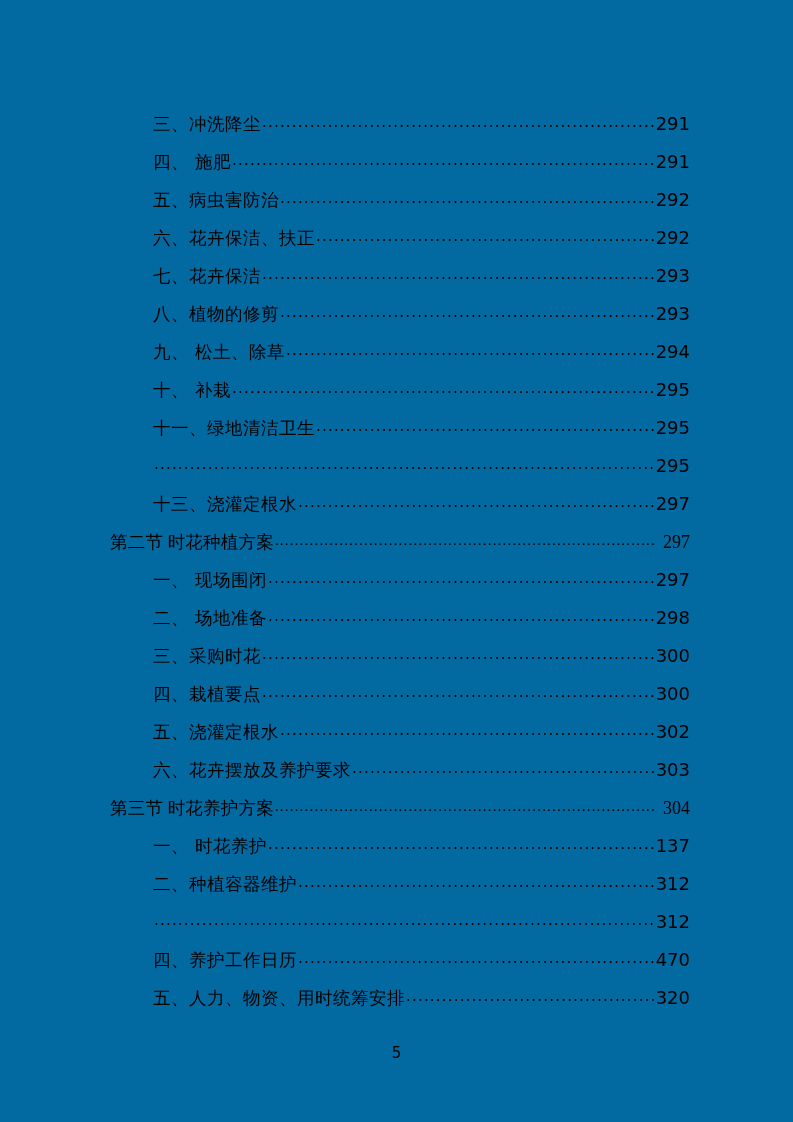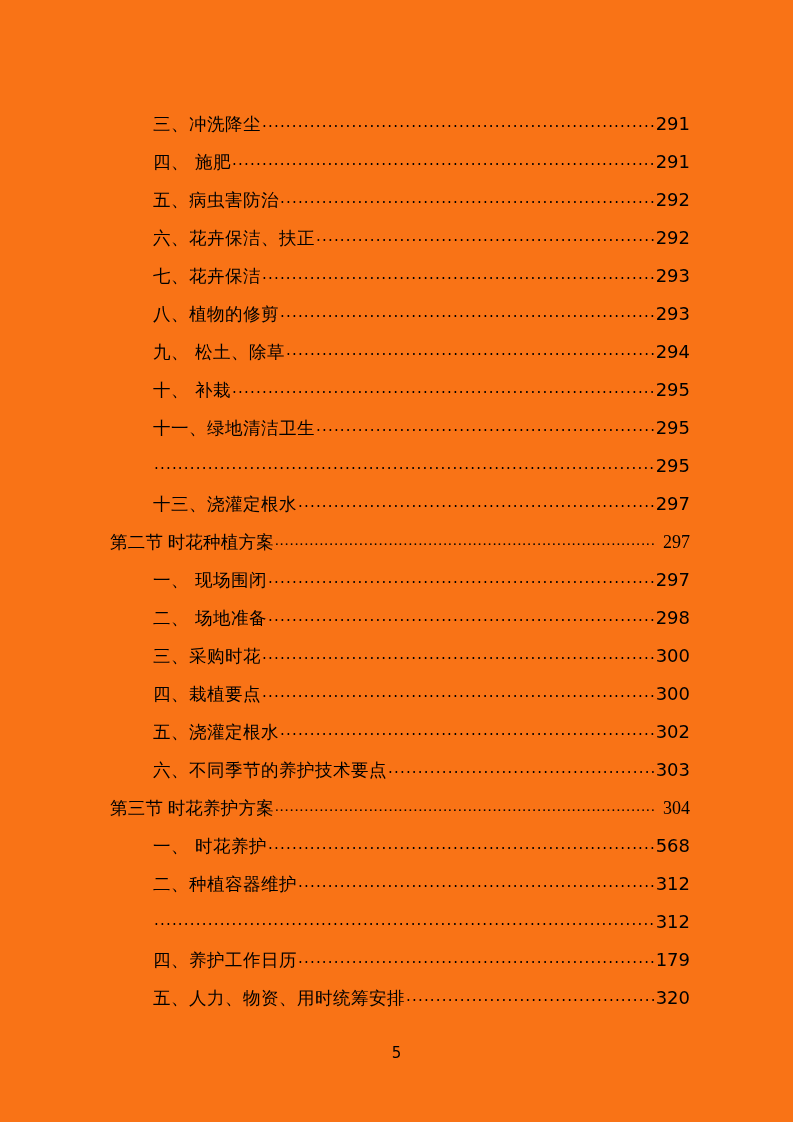--- a/index.html
+++ b/index.html
@@ -5,21 +5,21 @@
   html, body {
     margin: 0;
     padding: 0;
     background: #ffffff;
   }
   .page {
     position: relative;
     width: 793px;
     height: 1122px;
     margin: 0 auto;
-    background: #f97316;
+    background: #0369a1;
     font-family: "DejaVu Sans", "Liberation Sans", sans-serif;
     color: #000000;
     box-sizing: border-box;
     overflow: hidden;
   }
   .toc {
     position: absolute;
     left: 110px;
     top: 95px;
     width: 580px;
@@ -157,47 +157,47 @@
         <span class="label">四、栽植要点</span>
         <span class="leader">........................................................................................................................</span>
         <span class="page-num">300</span>
       </div>
       <div class="toc-entry lvl2">
         <span class="label">五、浇灌定根水</span>
         <span class="leader">........................................................................................................................</span>
         <span class="page-num">302</span>
       </div>
       <div class="toc-entry lvl2">
-        <span class="label">六、不同季节的养护技术要点</span>
+        <span class="label">六、花卉摆放及养护要求</span>
         <span class="leader">........................................................................................................................</span>
         <span class="page-num">303</span>
       </div>
       <div class="toc-entry lvl1">
         <span class="label">第三节 时花养护方案</span>
         <span class="leader">........................................................................................................................</span>
         <span class="page-num">304</span>
       </div>
       <div class="toc-entry lvl2">
         <span class="label">一、 时花养护</span>
         <span class="leader">........................................................................................................................</span>
-        <span class="page-num">568</span>
+        <span class="page-num">137</span>
       </div>
       <div class="toc-entry lvl2">
         <span class="label">二、种植容器维护</span>
         <span class="leader">........................................................................................................................</span>
         <span class="page-num">312</span>
       </div>
       <div class="toc-entry lvl2">
         <span class="leader">........................................................................................................................</span>
         <span class="page-num">312</span>
       </div>
       <div class="toc-entry lvl2">
         <span class="label">四、养护工作日历</span>
         <span class="leader">........................................................................................................................</span>
-        <span class="page-num">179</span>
+        <span class="page-num">470</span>
       </div>
       <div class="toc-entry lvl2">
         <span class="label">五、人力、物资、用时统筹安排</span>
         <span class="leader">........................................................................................................................</span>
         <span class="page-num">320</span>
       </div>
     </div>
   <div class="footer-page">5</div>
 </div>
 

